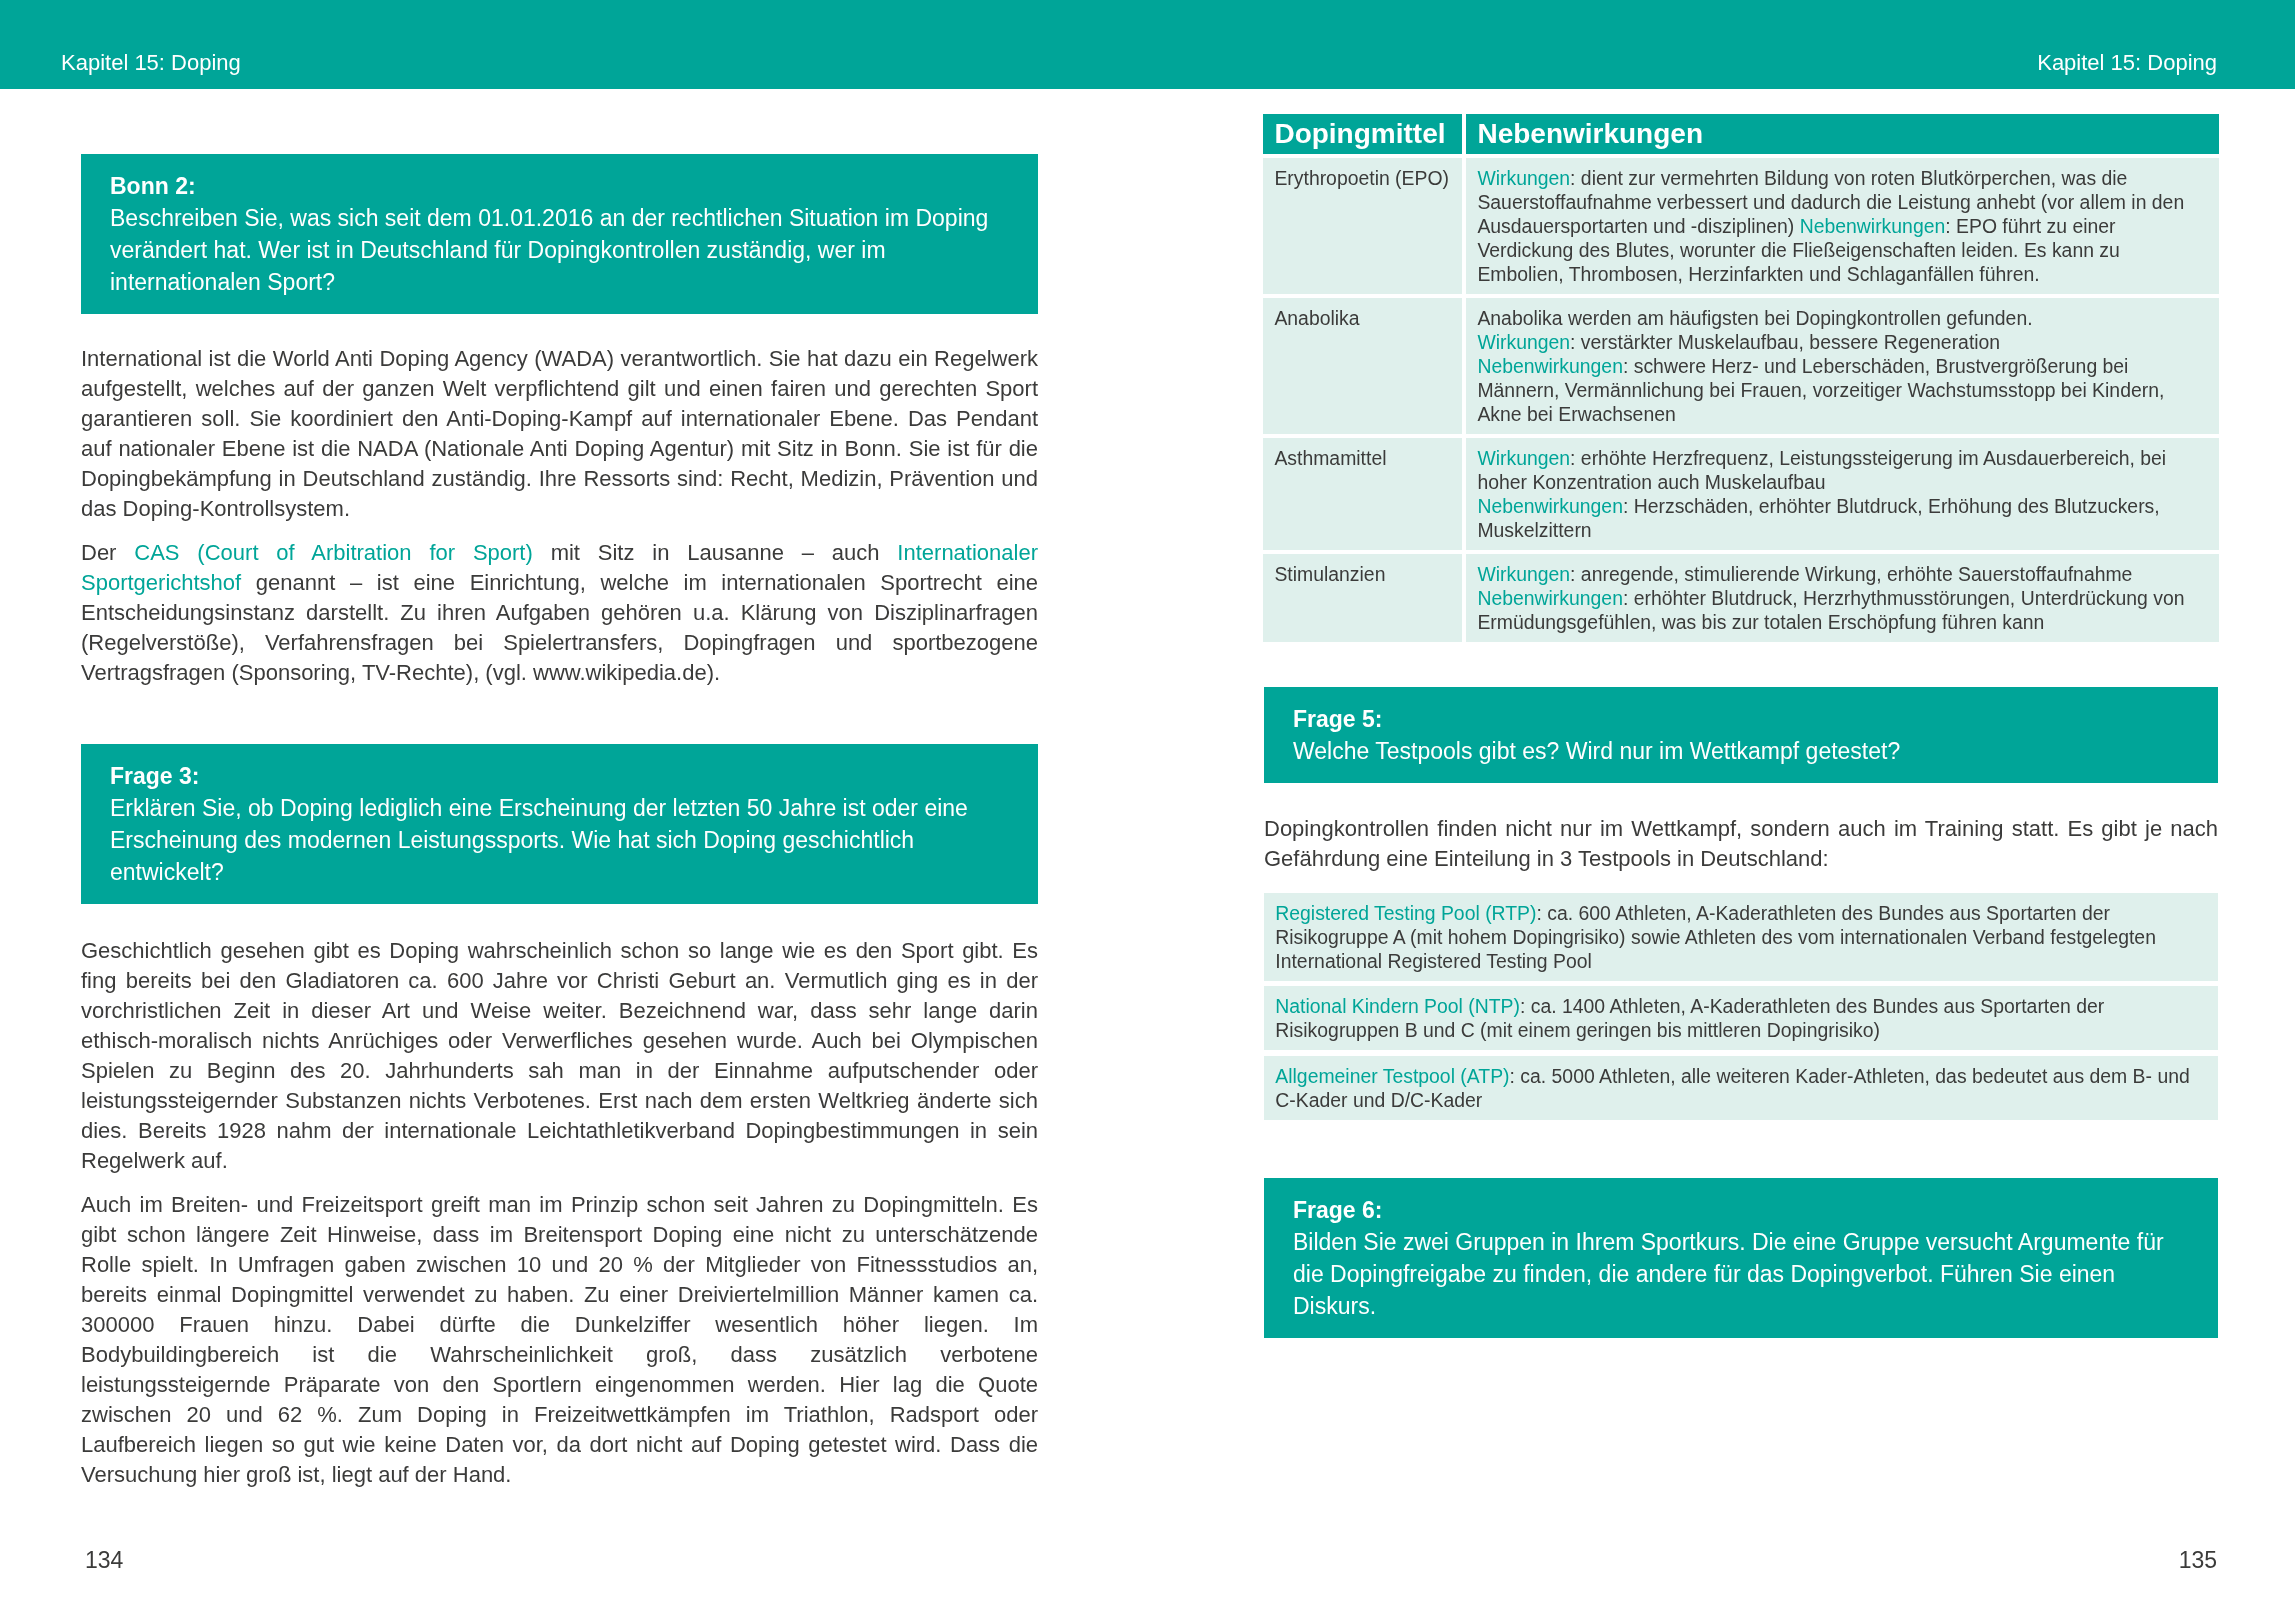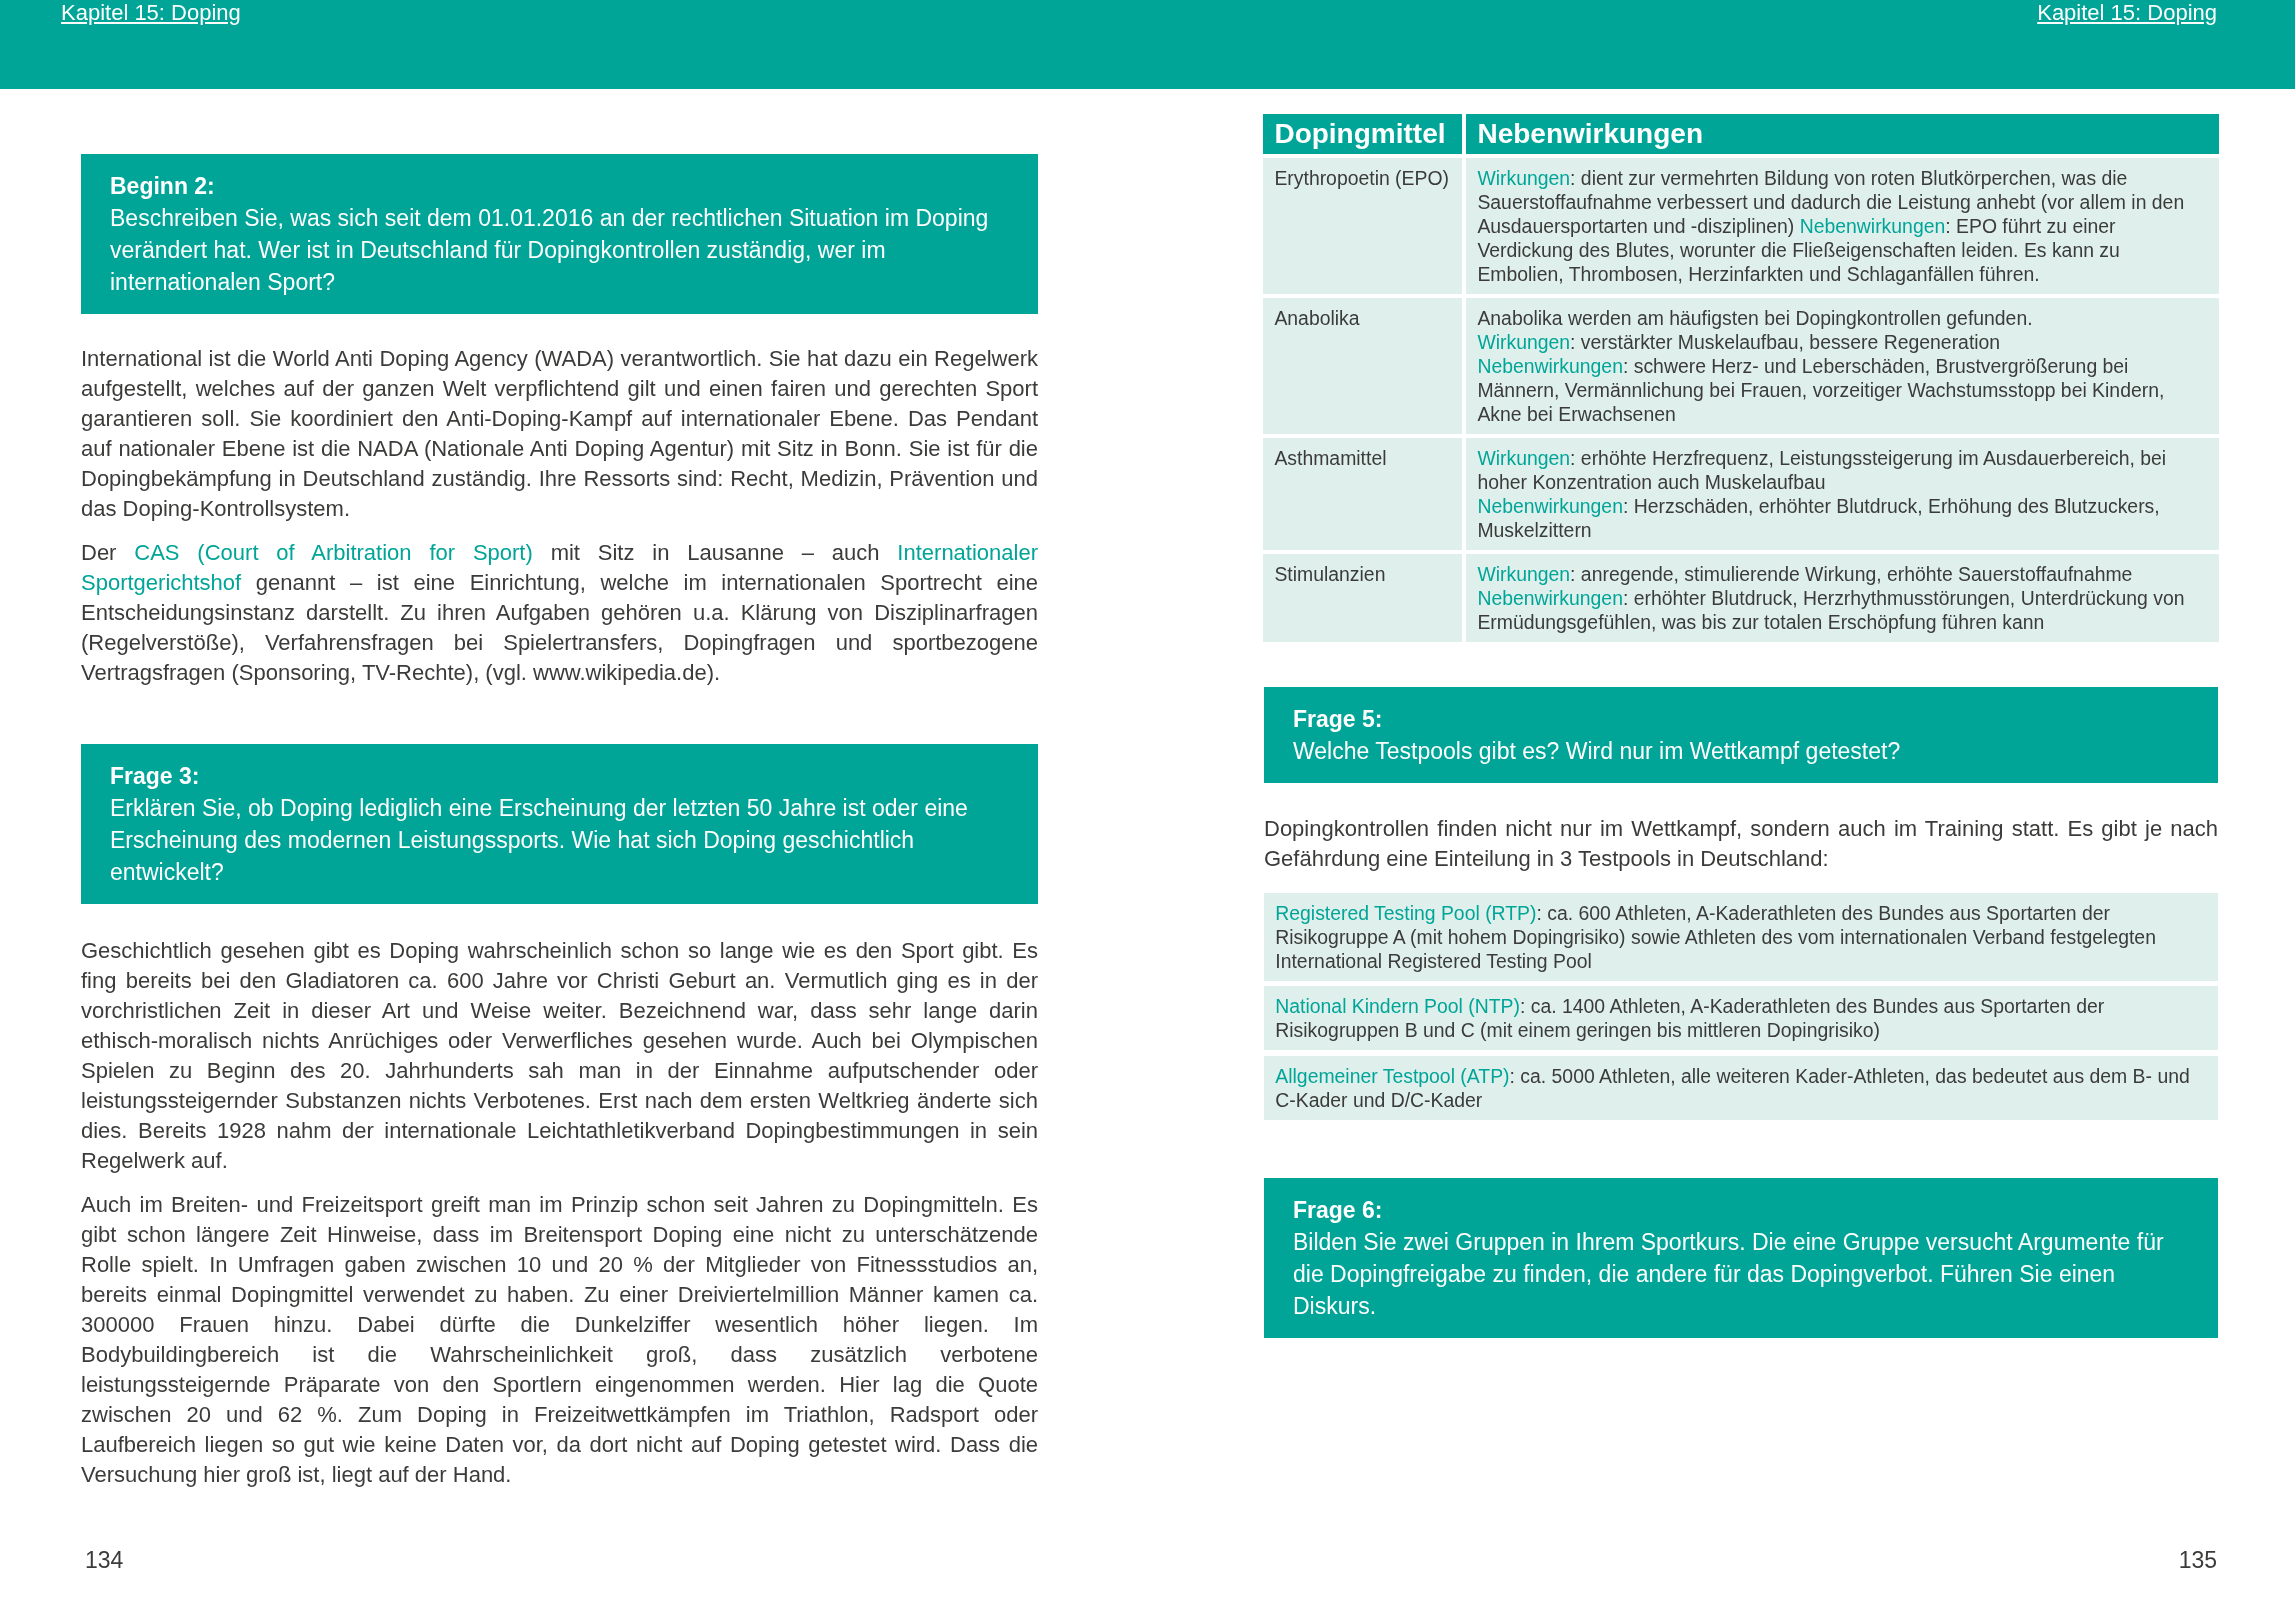--- a/index.html
+++ b/index.html
@@ -11,22 +11,22 @@
   html,body{margin:0;padding:0;}
   body{
     width:2295px;height:1621px;
     background:#ffffff;color:var(--txt);
     font-family:"Liberation Sans", sans-serif;
     position:relative;overflow:hidden;
   }
   .topbar{
     position:absolute;top:0;left:0;width:2295px;height:89px;
     background:var(--teal);color:#ffffff;
-    display:flex;justify-content:space-between;align-items:flex-start;
-    padding:0 78px 13px 61px;font-size:22px;text-decoration:underline;
+    display:flex;justify-content:space-between;align-items:flex-end;
+    padding:0 78px 13px 61px;font-size:22px;
   }
   .col{position:absolute;top:89px;}
   .col-left{left:81px;width:957px;}
   .col-right{left:1264px;width:954px;}
 
   .frage-box{
     background:var(--teal);color:#ffffff;
     padding:16px 29px;font-size:23px;line-height:32px;
   }
   .frage-title{font-weight:bold;}
@@ -76,21 +76,21 @@
 <div class="page">
 
   <header class="topbar">
     <span>Kapitel 15: Doping</span>
     <span>Kapitel 15: Doping</span>
   </header>
 
   <div class="col col-left">
 
     <section class="frage-box first">
-      <div class="frage-title">Beginn 2:</div>
+      <div class="frage-title">Bonn 2:</div>
       <div class="frage-text">Beschreiben Sie, was sich seit dem 01.01.2016 an der rechtlichen Situation im Doping verändert hat. Wer ist in Deutschland für Dopingkontrollen zuständig, wer im internationalen Sport?</div>
     </section>
 
     <p class="body-para para-wada">International ist die World Anti Doping Agency (WADA) verantwortlich. Sie hat dazu ein Regelwerk aufgestellt, welches auf der ganzen Welt verpflichtend gilt und einen fairen und gerechten Sport garantieren soll. Sie koordiniert den Anti-Doping-Kampf auf internationaler Ebene. Das Pendant auf nationaler Ebene ist die NADA (Nationale Anti Doping Agentur) mit Sitz in Bonn. Sie ist für die Dopingbekämpfung in Deutschland zuständig. Ihre Ressorts sind: Recht, Medizin, Prävention und das Doping-Kontrollsystem.</p>
 
     <p class="body-para para-cas"><span>Der </span><span class="teal">CAS (Court of Arbitration for Sport)</span><span> mit Sitz in Lausanne – auch </span><span class="teal">Internationaler Sportgerichtshof</span><span> genannt – ist eine Einrichtung, welche im internationalen Sportrecht eine Entscheidungsinstanz darstellt. Zu ihren Aufgaben gehören u.a. Klärung von Disziplinarfragen (Regelverstöße), Verfahrensfragen bei Spielertransfers, Dopingfragen und sportbezogene Vertragsfragen (Sponsoring, TV-Rechte), (vgl. www.wikipedia.de).</span></p>
 
     <section class="frage-box frage3-box">
       <div class="frage-title">Frage 3:</div>
       <div class="frage-text">Erklären Sie, ob Doping lediglich eine Erscheinung der letzten 50 Jahre ist oder eine Erscheinung des modernen Leistungssports. Wie hat sich Doping geschichtlich entwickelt?</div>

